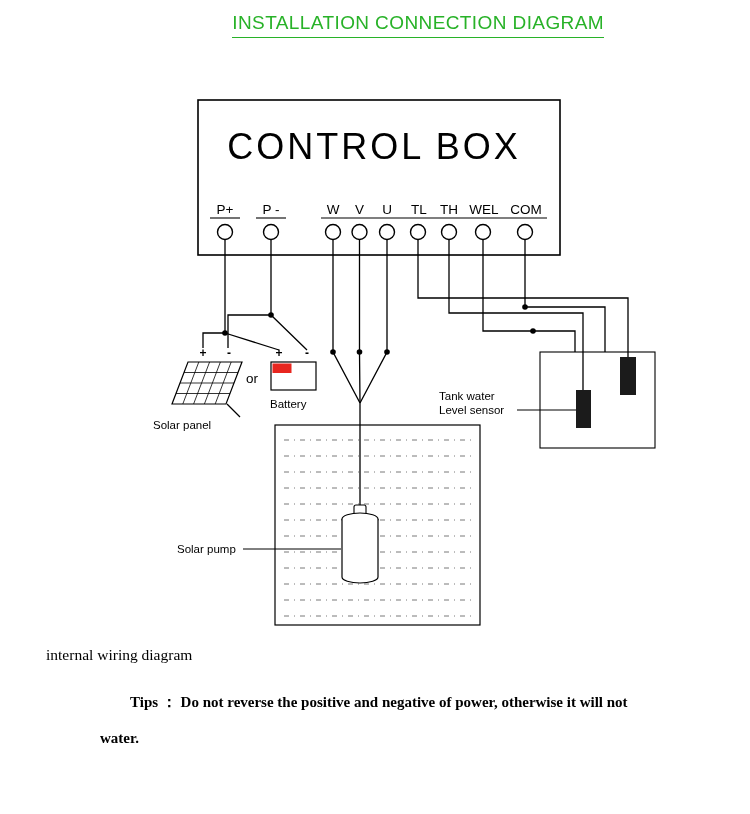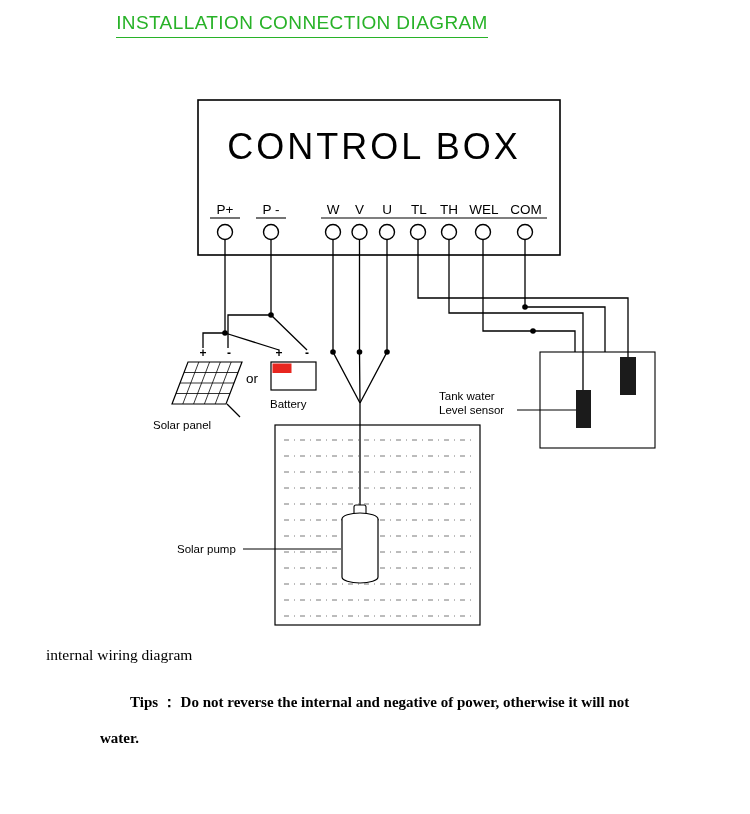--- a/index.html
+++ b/index.html
@@ -1,18 +1,18 @@
 <!DOCTYPE html>
 <html><head>
 <meta charset="utf-8">
 <style>
   html,body{margin:0;padding:0;background:#ffffff;}
   body{width:750px;height:814px;position:relative;overflow:hidden;
        font-family:"Liberation Sans", sans-serif;}
-  .title-wrap{position:absolute;top:12px;left:0;width:604px;text-align:center;}
+  .title-wrap{position:absolute;top:12px;left:0;width:604px;text-align:right;}
   .title{display:inline-block;color:#28b228;font-size:19px;font-weight:400;
          letter-spacing:.4px;border-bottom:1.6px solid #28b228;padding-bottom:3px;}
   svg{position:absolute;top:0;left:0;}
   .caption-wrap{position:absolute;top:646px;left:0;width:704px;padding-left:46px;
         font-family:"Liberation Serif", serif;font-weight:normal;
         font-size:15.5px;color:#000;}
   .tips{position:absolute;top:684px;left:100px;width:600px;
         font-family:"Liberation Serif", serif;font-weight:bold;font-size:15px;
         color:#000;line-height:36px;}
   .tips .l1{text-indent:30px;}
@@ -141,15 +141,15 @@
     <ellipse cx="360" cy="519" rx="18" ry="6" fill="#ffffff" stroke="#000" stroke-width="1.2"></ellipse>
     <path d="M342,519 V577 A18,6 0 0 0 378,577 V519" fill="#ffffff" stroke="#000" stroke-width="1.2"></path>
     <text x="177" y="553" font-size="11.5">Solar pump</text>
     <line x1="243" y1="549" x2="341" y2="549" stroke="#000" stroke-width="1"></line>
   </g>
 </svg>
 
 <div class="caption-wrap">internal wiring diagram</div>
 
 <div class="tips">
-  <div class="l1">Tips ：  Do not reverse the internal and negative of power, otherwise it will not</div>
+  <div class="l1">Tips ：  Do not reverse the positive and negative of power, otherwise it will not</div>
   <div class="l2">water.</div>
 </div>
 
 </body></html>

